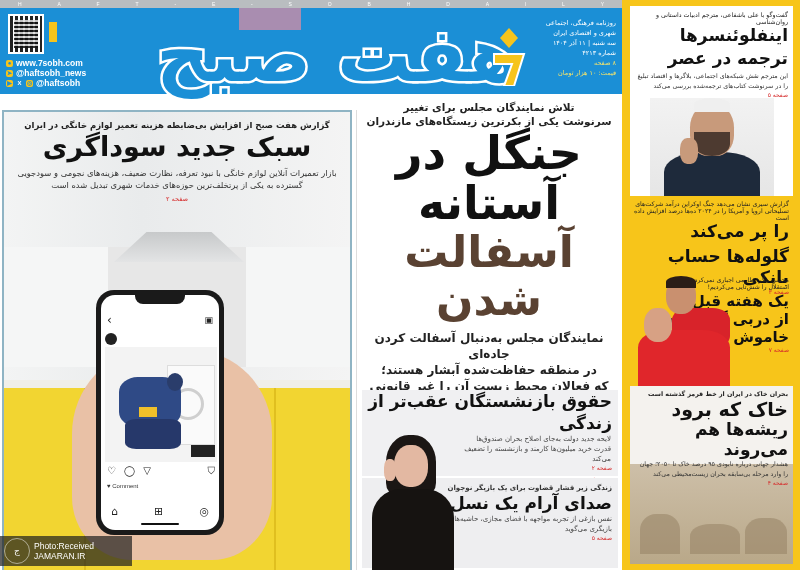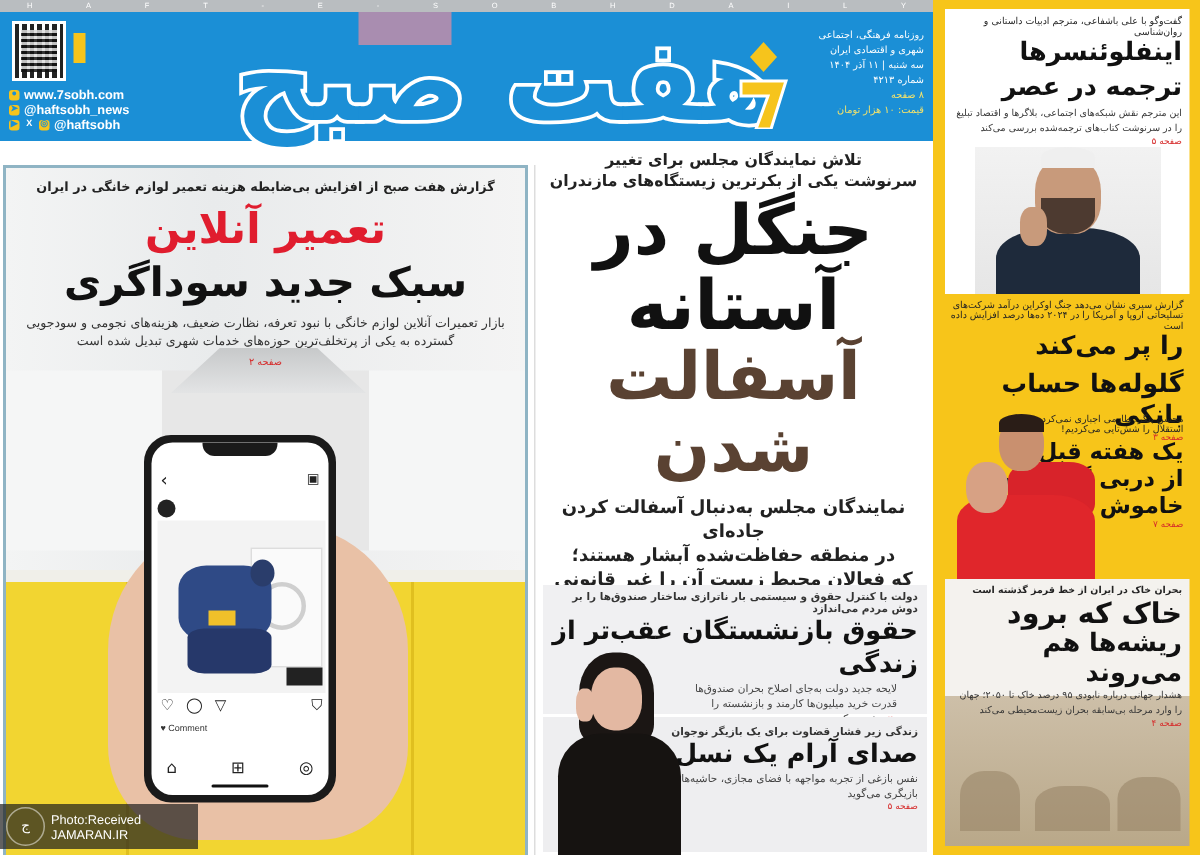--- a/index.html
+++ b/index.html
@@ -61,21 +61,21 @@
   .mid-kicker { font-size: 10.5px; font-weight: bold; color: #222; direction: rtl; text-align: center; line-height: 14px; }
   .mid-h1 { font-size: 46px; font-weight: bold; color: #111; direction: rtl; text-align: center; line-height: 50px; letter-spacing: -1px; }
   .mid-h2 { font-size: 44px; font-weight: bold; color: #5a4232; direction: rtl; text-align: center; line-height: 48px; letter-spacing: -1px; }
   .mid-sub { font-size: 12px; font-weight: bold; color: #222; direction: rtl; text-align: center; line-height: 16px; margin-top: 6px; }
   .mid-body { font-size: 6.2px; color: #444; direction: rtl; text-align: justify; line-height: 9.4px; margin-top: 6px; padding: 0 4px; }
   .mid-page { font-size: 6.5px; color: #d62b2b; direction: rtl; text-align: right; padding: 4px 4px 0; }
 
   .pens { position: absolute; left: 362px; top: 390px; width: 256px; height: 86px; background: #f0f0f2; }
   .pens .kicker2 { font-size: 7px; font-weight: bold; color: #333; direction: rtl; text-align: right; padding: 4px 6px 0; }
   .pens .h { font-size: 17px; font-weight: bold; color: #111; direction: rtl; text-align: right; padding: 0 6px; line-height: 22px; }
-  .pens .b { font-size: 7px; color: #444; direction: rtl; text-align: right; padding: 0 20px; line-height: 10px; }
+  .pens .b { font-size: 7px; color: #444; direction: rtl; text-align: right; padding: 0 7px; line-height: 10px; }
 
   .girl { position: absolute; left: 366px; top: 435px; width: 92px; height: 135px; }
   .g-hair { position: absolute; left: 20px; top: 0; width: 50px; height: 60px; background: #1b1614; border-radius: 45% 45% 20% 20%; }
   .g-face { position: absolute; left: 28px; top: 10px; width: 34px; height: 42px; background: #e3b8a2; border-radius: 45%; }
   .g-body { position: absolute; left: 6px; top: 54px; width: 82px; height: 82px; background: #161311; border-radius: 35% 35% 0 0; }
   .g-hand { position: absolute; left: 18px; top: 24px; width: 12px; height: 22px; background: #e3b8a2; border-radius: 40%; }
 
   .teen { position: absolute; left: 362px; top: 478px; width: 256px; height: 90px; background: #eeeef0; }
   .teen .kicker2 { font-size: 7px; font-weight: bold; color: #333; direction: rtl; text-align: right; padding: 6px 6px 0; margin-left: 28px; }
   .teen .h { font-size: 17px; font-weight: bold; color: #111; direction: rtl; text-align: right; padding: 0 6px; line-height: 22px; }
@@ -242,21 +242,20 @@
   <div class="mid-h1">جنگل در آستانه</div>
   <div class="mid-h2">آسفالت شدن</div>
   <div class="mid-sub">نمایندگان مجلس به‌دنبال آسفالت کردن جاده‌ای</div>
   <div class="mid-sub" style="margin-top:0">در منطقه حفاظت‌شده آبشار هستند؛</div>
   <div class="mid-sub" style="margin-top:0">که فعالان محیط زیست آن را غیر قانونی می‌دانند</div>
   <div class="mid-body">نمایندگان مجلس به دنبال آسفالت جاده‌ای در منطقه حفاظت شده آبشار هستند اقدامی که از نگاه معاون محیط زیست طبیعی سازمان حفاظت محیط زیست اگر با درخواست مردم محلی باشد، منعی برای آن وجود ندارد. در حالی که کارشناسان تغییر شکل جاده را اقدامی خلاف قوانین محیط زیست توصیف می‌کنند و بر این باورند که با آسفالته شدن این جاده فضا برای زیستمندان آن ناامن خواهد شد. عمران عباسی، نماینده مردم قائمشهر، سوادکوه، جویبار، سیمرغ و سوادکوه شمالی در ویدئویی خبر از آسفالت شدن جاده‌ای چهل ساله می‌دهد که طول آن ۱۲ کیلومتر بوده و...</div>
   <div class="mid-page">صفحه ۴</div>
 </div>
 
 <div class="pens">
-  <div class="kicker2">دولت با کنترل حقوق و سیستمی بار ناترازی ساختار صندوق‌ها را بر دوش مردم می‌اندازد</div>
   <div class="h">حقوق بازنشستگان عقب‌تر از زندگی</div>
   <div class="b" style="padding-left:96px">لایحه جدید دولت به‌جای اصلاح بحران صندوق‌ها قدرت خرید میلیون‌ها کارمند و بازنشسته را تضعیف می‌کند</div>
   <div class="page-ref" style="padding:0 6px">صفحه ۲</div>
 </div>
 
 <div class="teen">
   <div class="kicker2">زندگی زیر فشار قضاوت برای یک بازیگر نوجوان</div>
   <div class="h">صدای آرام یک نسل تازه</div>
   <div class="b" style="">نفس بازغی از تجربه مواجهه با فضای مجازی، حاشیه‌ها و مسیر پرچالش ادامه بازیگری می‌گوید</div>
   <div class="page-ref" style="padding:0 6px">صفحه ۵</div>
@@ -274,21 +273,20 @@
 <div class="left">
   <div class="kitchen-top"></div>
   <div class="hood"></div>
   <div class="counter"></div>
   <div class="cab-y"></div>
   <div class="cab-line" style="left:80px"></div>
   <div class="cab-line" style="left:270px"></div>
 
   <div style="position:relative;z-index:2">
     <div class="left-kicker">گزارش هفت صبح از افزایش بی‌ضابطه هزینه تعمیر لوازم خانگی در ایران</div>
-    <div class="left-h-red">تعمیر آنلاین</div>
     <div class="left-h-black">سبک جدید سوداگری</div>
     <div class="left-body">بازار تعمیرات آنلاین لوازم خانگی با نبود تعرفه، نظارت ضعیف، هزینه‌های نجومی و سودجویی گسترده به یکی از پرتخلف‌ترین حوزه‌های خدمات شهری تبدیل شده است</div>
     <div class="left-page">صفحه ۲</div>
   </div>
 </div>
 
 <div class="hand"></div>
 <div class="phone">
   <div class="screen">
     <div class="notch"></div>

